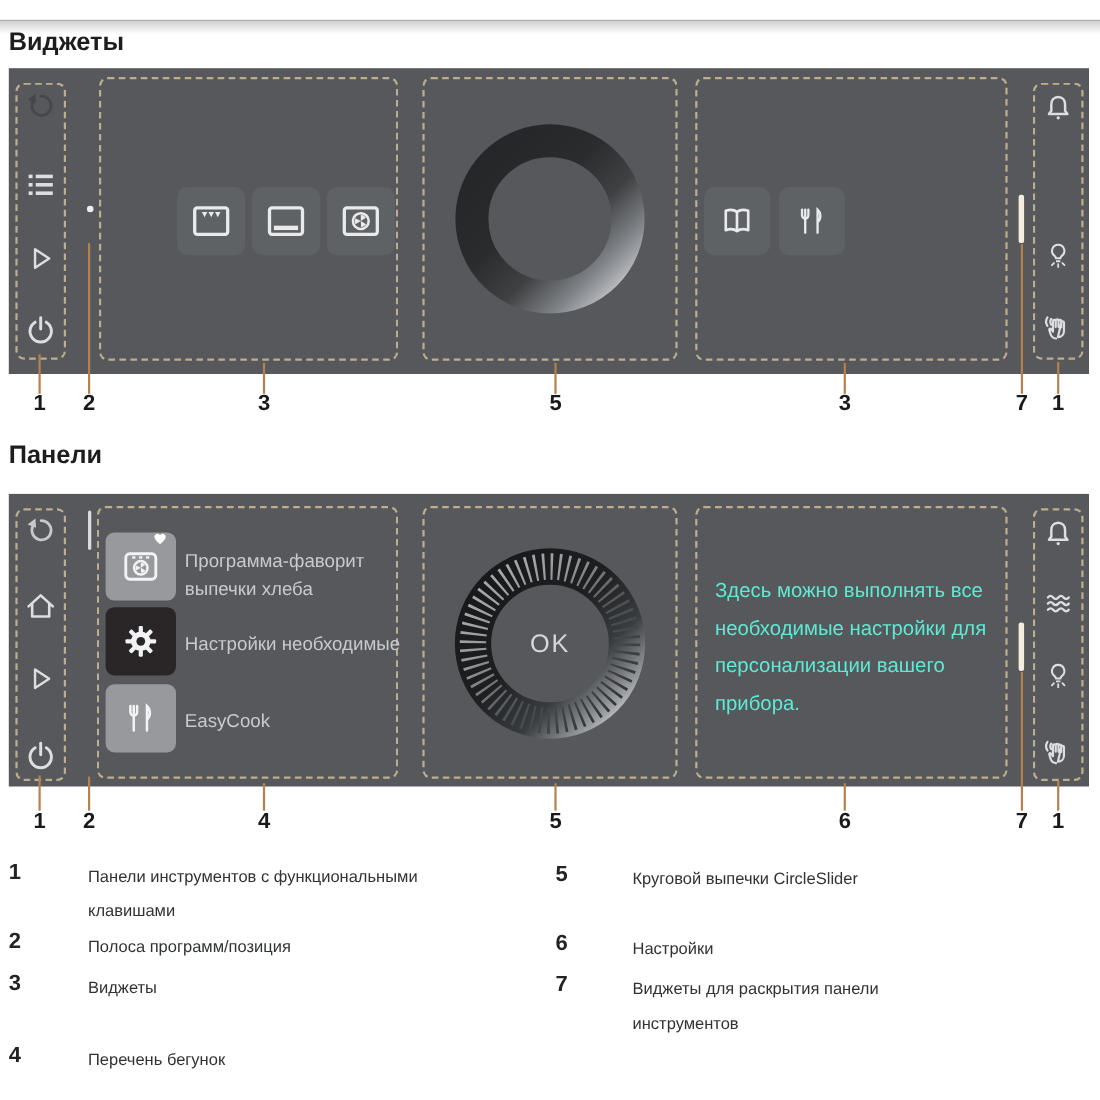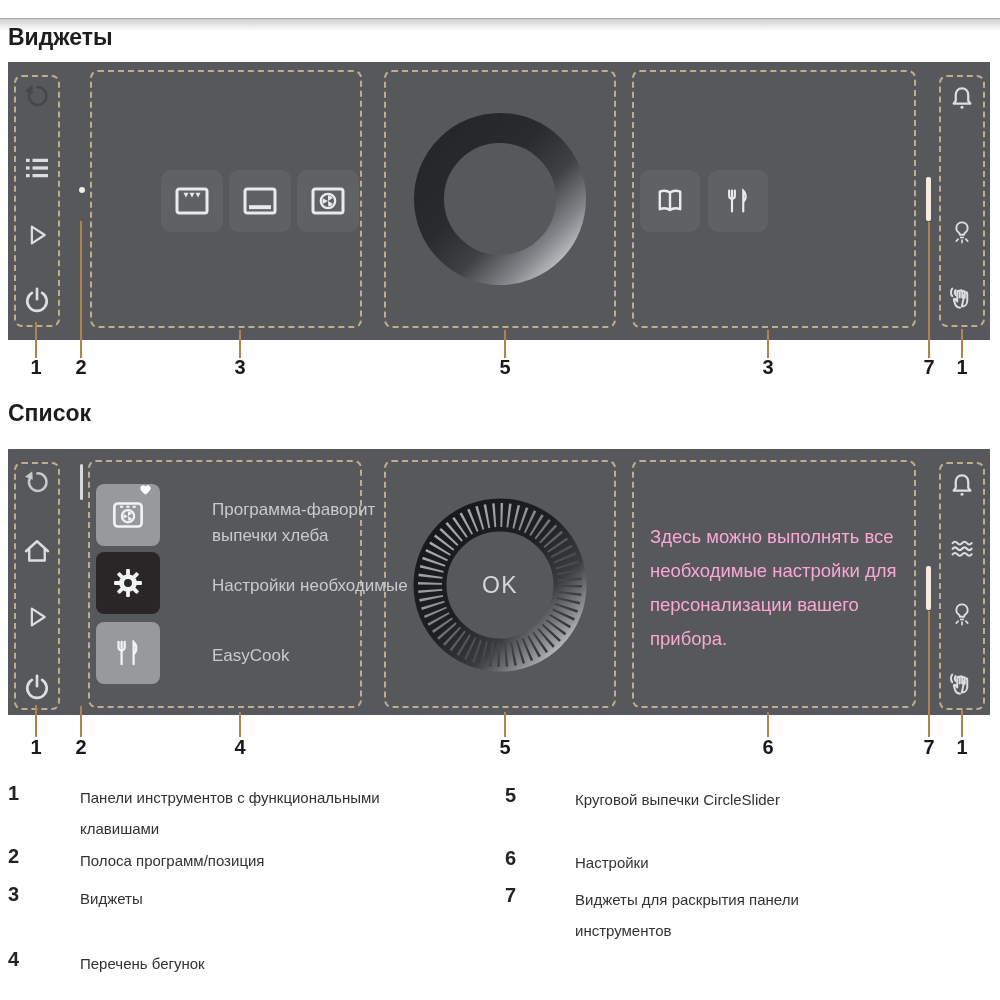--- a/index.html
+++ b/index.html
@@ -12,22 +12,22 @@
   .panel{position:absolute;left:8px;width:982px;background:#56585b;}
   .dash{position:absolute;border:2px dashed #bfae8d;border-radius:8px;box-sizing:border-box;}
   .tbi{position:absolute;display:flex;align-items:center;justify-content:center;}
   .ic{display:block;}
   .wbtn{position:absolute;width:62px;height:62px;border-radius:10px;background:#5f6265;
         display:flex;align-items:center;justify-content:center;}
   .rbtn{position:absolute;width:60px;height:62px;border-radius:10px;background:#5f6265;
         display:flex;align-items:center;justify-content:center;}
   .tile{position:absolute;width:64px;height:62px;border-radius:8px;
         display:flex;align-items:center;justify-content:center;}
-  .plabel{position:absolute;font-size:17px;line-height:26px;color:#c8cbce;font-weight:400;margin-left:44px;}
-  .info{position:absolute;font-size:18.5px;line-height:34px;color:#f9a8d4;}
+  .plabel{position:absolute;font-size:17px;line-height:26px;color:#c8cbce;font-weight:400;}
+  .info{position:absolute;font-size:18.5px;line-height:34px;color:#5eead4;}
   .dot{position:absolute;width:6px;height:6px;border-radius:50%;background:#eceeee;}
   .sbar{position:absolute;width:3px;background:#d8dadb;border-radius:2px;}
   .shutter{position:absolute;width:5px;height:44px;background:#f4ecdc;border-radius:2px;}
   .lead{position:absolute;width:2px;background:#b5814d;}
   .num{position:absolute;transform:translateX(-50%);font-size:20px;font-weight:700;color:#1a1a1a;}
   .lnum{position:absolute;font-size:20px;font-weight:700;color:#232323;}
   .ltext{position:absolute;font-size:15px;line-height:31px;color:#303234;}
   .oktext{font-family:"Liberation Sans",sans-serif;letter-spacing:1.5px;}
 </style>
 </head>
@@ -253,21 +253,21 @@
   <div class="lead" style="left:961px;top:329px;height:29px"></div>
 
   <div class="num" style="left:36px;top:356px">1</div>
   <div class="num" style="left:81px;top:356px">2</div>
   <div class="num" style="left:240px;top:356px">3</div>
   <div class="num" style="left:505px;top:356px">5</div>
   <div class="num" style="left:768px;top:356px">3</div>
   <div class="num" style="left:929px;top:356px">7</div>
   <div class="num" style="left:962px;top:356px">1</div>
 
-  <div class="sect" style="left:8px;top:400px">Список</div>
+  <div class="sect" style="left:8px;top:400px">Панели</div>
 
   <div class="panel" style="top:449px;height:266px">
 
     <div class="dash" style="left:6px;top:13px;width:46px;height:248px"></div>
     <div class="dash" style="left:80px;top:11px;width:274px;height:248px"></div>
     <div class="dash" style="left:376px;top:11px;width:232px;height:248px"></div>
     <div class="dash" style="left:624px;top:11px;width:284px;height:248px"></div>
     <div class="dash" style="left:931px;top:13px;width:46px;height:248px"></div>
 
     <div class="tbi" style="left:14px;top:17px;color:#c6c8ca">

